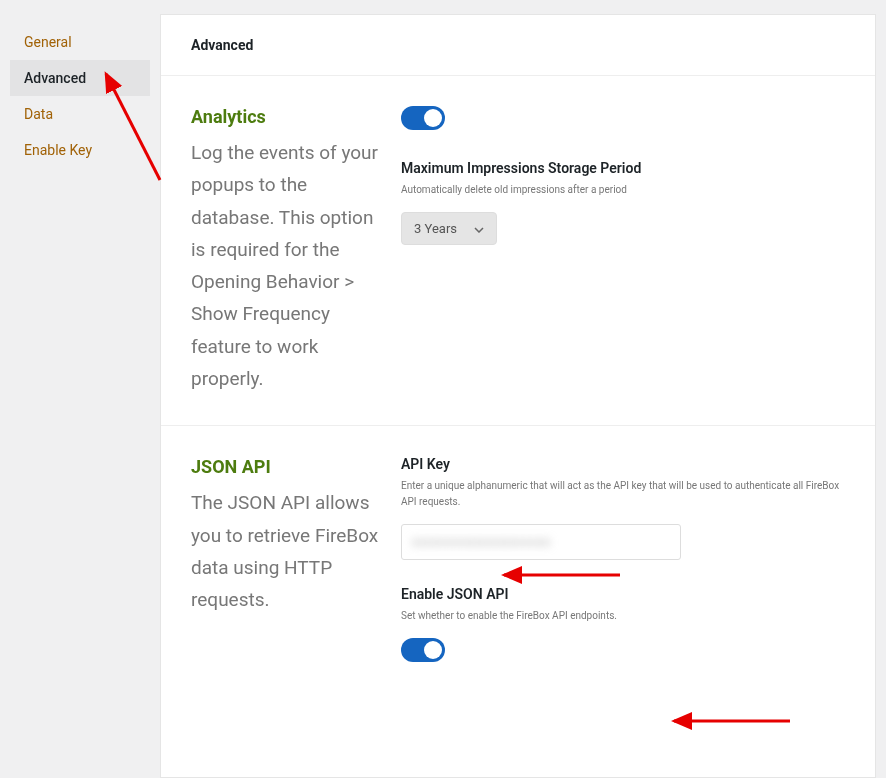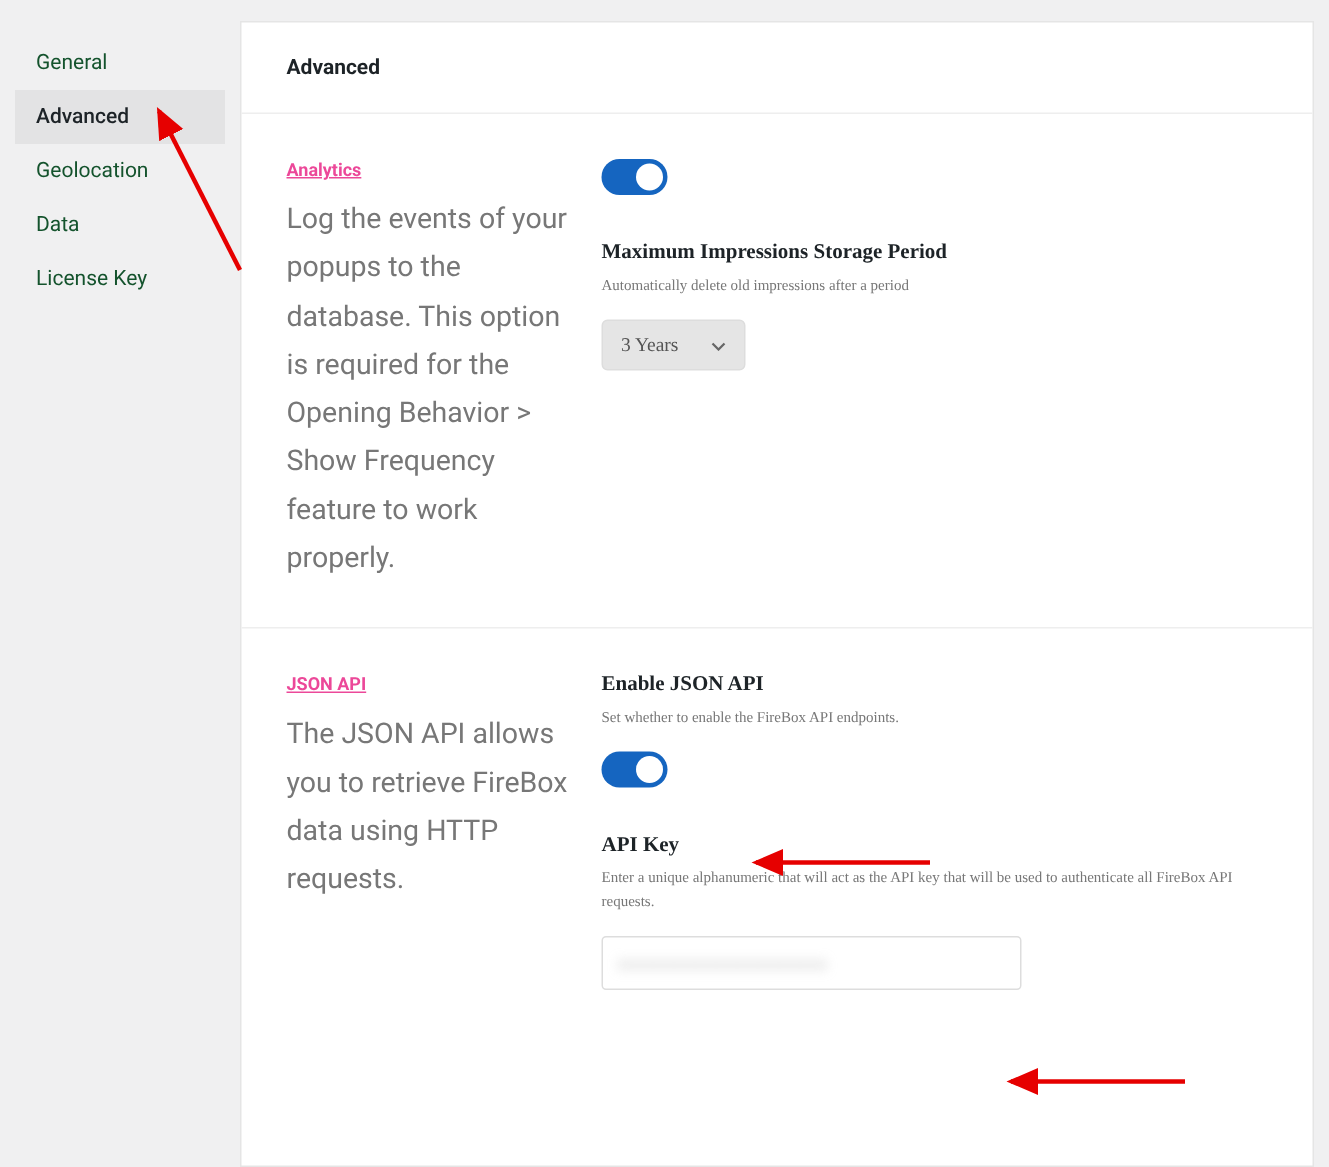--- a/index.html
+++ b/index.html
@@ -21,21 +21,21 @@
       padding: 14px 10px 0 10px;
     }
     .sidebar {
       width: 140px;
       flex-shrink: 0;
       padding-top: 10px;
     }
     .sidebar-item {
       padding: 10px 14px;
       font-size: 14px;
-      color: #14532d;
+      color: #a16207;
       cursor: pointer;
     }
     .sidebar-item.active {
       background: #e3e3e4;
       font-weight: 500;
       color: #1d2327;
     }
     .main {
       flex: 1;
       background: #fff;
@@ -60,37 +60,35 @@
     }
     .section:last-child {
       border-bottom: none;
     }
     .section-left {
       width: 210px;
       flex-shrink: 0;
       padding-right: 20px;
     }
     .section-title {
-      font-size: 12px;
+      font-size: 18px;
       font-weight: 700;
-      color: #ec4899;
+      color: #4d7c0f;
       margin-bottom: 10px;
-      text-decoration: underline;
     }
     .section-desc {
       font-size: 19px;
       color: #777;
       line-height: 1.7;
     }
     .section-right {
       flex: 1;
     }
     .field-group {
       margin-bottom: 26px;
-      font-family: Liberation Serif, serif;
     }
     .field-group:last-child {
       margin-bottom: 0;
     }
     .field-label {
       font-size: 14px;
       font-weight: 600;
       color: #1d2327;
       margin-bottom: 6px;
     }
@@ -165,23 +163,22 @@
       pointer-events: none;
     }
   </style>
 </head>
 <body>
 
 <div class="container">
   <div class="sidebar">
     <div class="sidebar-item">General</div>
     <div class="sidebar-item active">Advanced</div>
-    <div class="sidebar-item">Geolocation</div>
     <div class="sidebar-item">Data</div>
-    <div class="sidebar-item">License Key</div>
+    <div class="sidebar-item">Enable Key</div>
   </div>
 
   <div class="main">
     <div class="main-header">
       <div class="main-header-title">Advanced</div>
     </div>
 
     <div class="section">
       <div class="section-left">
         <div class="section-title">Analytics</div>
@@ -209,31 +206,31 @@
     </div>
 
 
     <div class="section">
       <div class="section-left">
         <div class="section-title">JSON API</div>
         <div class="section-desc">The JSON API allows you to retrieve FireBox data using HTTP requests.</div>
       </div>
       <div class="section-right">
         <div class="field-group">
+          <div class="field-label">API Key</div>
+          <div class="field-desc">Enter a unique alphanumeric that will act as the API key that will be used to authenticate all FireBox API requests.</div>
+          <div class="text-input" style="display:flex;align-items:center;">
+            <span class="blurred-content">xxxxxxxxxxxxxxxxxxxx</span>
+          </div>
+        </div>
+        <div class="field-group">
           <div class="field-label">Enable JSON API</div>
           <div class="field-desc">Set whether to enable the FireBox API endpoints.</div>
           <div class="toggle on">
             <div class="toggle-knob"></div>
-          </div>
-        </div>
-        <div class="field-group">
-          <div class="field-label">API Key</div>
-          <div class="field-desc">Enter a unique alphanumeric that will act as the API key that will be used to authenticate all FireBox API requests.</div>
-          <div class="text-input" style="display:flex;align-items:center;">
-            <span class="blurred-content">xxxxxxxxxxxxxxxxxxxx</span>
           </div>
         </div>
       </div>
     </div>
 
   </div>
 </div>
 
 <svg class="arrow" style="left:90px; top:60px;" width="80" height="130">
   <defs>

